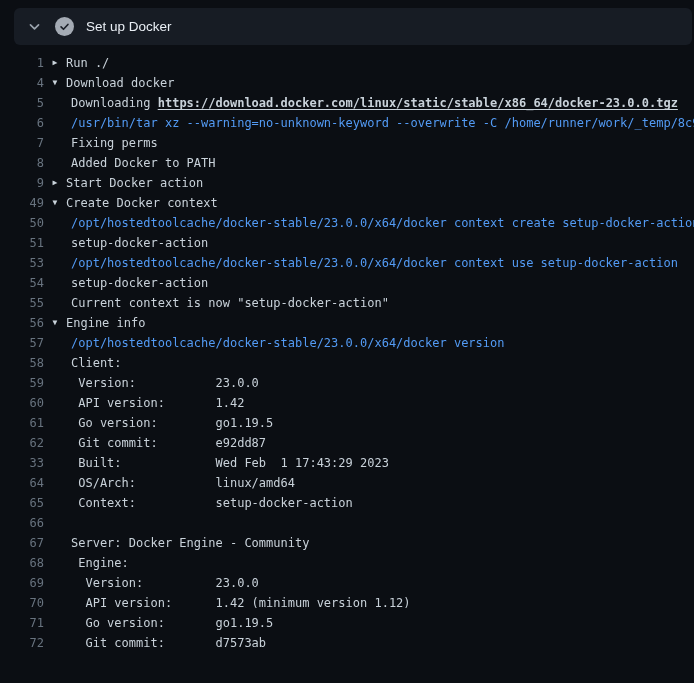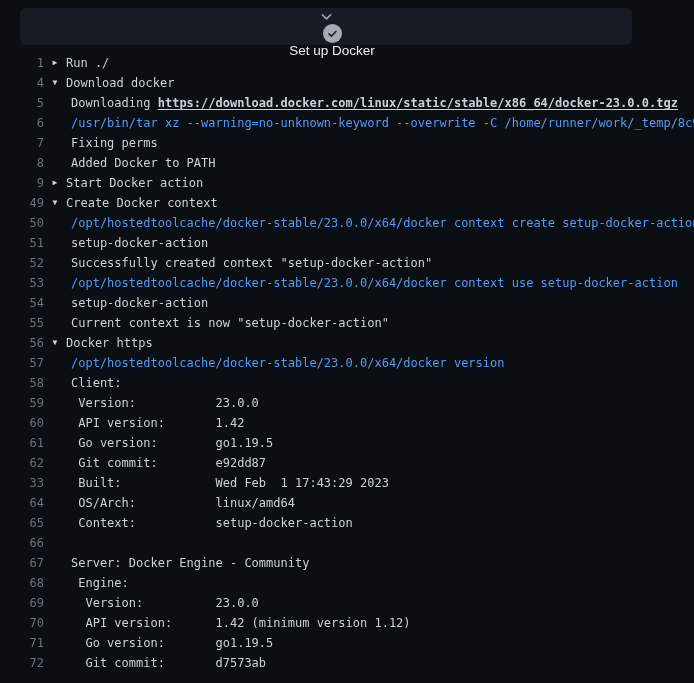--- a/index.html
+++ b/index.html
@@ -7,29 +7,28 @@
     width: 694px; height: 683px;
     background: #0b0e13;
     overflow: hidden;
     font-family: "DejaVu Sans Mono", "Liberation Mono", monospace;
   }
   .page { position: relative; width: 694px; height: 683px; }
 
   
   .step-header {
     position: absolute;
-    left: 20px; top: 8px;
-    width: 612px; height: 37px;
+    left: 14px; top: 8px;
+    width: 678px; height: 37px;
     background: #171c24;
     border-radius: 6px;
     display: flex;
     align-items: center;
     padding: 0 12px;
     cursor: pointer;
-    flex-direction: column;
   }
   .chevron {
     width: 16px; height: 16px;
     display: flex; align-items: center; justify-content: center;
     color: #9ba4ae;
     flex-shrink: 0;
   }
   .status-circle {
     width: 19px; height: 19px;
     border-radius: 50%;
@@ -110,25 +109,24 @@
       <div class="row group"><span class="num">1</span><span class="toggle">▶</span><span class="content">Run ./</span></div>
       <div class="row group"><span class="num">4</span><span class="toggle">▼</span><span class="content">Download docker</span></div>
       <div class="row child"><span class="num">5</span><span class="toggle"></span><span class="content"><span>Downloading </span><span class="lnk">https://download.docker.com/linux/static/stable/x86_64/docker-23.0.0.tgz</span></span></div>
       <div class="row child"><span class="num">6</span><span class="toggle"></span><span class="content cmd">/usr/bin/tar xz --warning=no-unknown-keyword --overwrite -C /home/runner/work/_temp/8c91</span></div>
       <div class="row child"><span class="num">7</span><span class="toggle"></span><span class="content">Fixing perms</span></div>
       <div class="row child"><span class="num">8</span><span class="toggle"></span><span class="content">Added Docker to PATH</span></div>
       <div class="row group"><span class="num">9</span><span class="toggle">▶</span><span class="content">Start Docker action</span></div>
       <div class="row group"><span class="num">49</span><span class="toggle">▼</span><span class="content">Create Docker context</span></div>
       <div class="row child"><span class="num">50</span><span class="toggle"></span><span class="content cmd">/opt/hostedtoolcache/docker-stable/23.0.0/x64/docker context create setup-docker-action</span></div>
       <div class="row child"><span class="num">51</span><span class="toggle"></span><span class="content">setup-docker-action</span></div>
-      <div class="row child"><span class="num">52</span><span class="toggle"></span><span class="content">Successfully created context "setup-docker-action"</span></div>
       <div class="row child"><span class="num">53</span><span class="toggle"></span><span class="content cmd">/opt/hostedtoolcache/docker-stable/23.0.0/x64/docker context use setup-docker-action</span></div>
       <div class="row child"><span class="num">54</span><span class="toggle"></span><span class="content">setup-docker-action</span></div>
       <div class="row child"><span class="num">55</span><span class="toggle"></span><span class="content">Current context is now "setup-docker-action"</span></div>
-      <div class="row group"><span class="num">56</span><span class="toggle">▼</span><span class="content">Docker https</span></div>
+      <div class="row group"><span class="num">56</span><span class="toggle">▼</span><span class="content">Engine info</span></div>
       <div class="row child"><span class="num">57</span><span class="toggle"></span><span class="content cmd">/opt/hostedtoolcache/docker-stable/23.0.0/x64/docker version</span></div>
       <div class="row child"><span class="num">58</span><span class="toggle"></span><span class="content">Client:</span></div>
       <div class="row child"><span class="num">59</span><span class="toggle"></span><span class="content"> Version:           23.0.0</span></div>
       <div class="row child"><span class="num">60</span><span class="toggle"></span><span class="content"> API version:       1.42</span></div>
       <div class="row child"><span class="num">61</span><span class="toggle"></span><span class="content"> Go version:        go1.19.5</span></div>
       <div class="row child"><span class="num">62</span><span class="toggle"></span><span class="content"> Git commit:        e92dd87</span></div>
       <div class="row child"><span class="num">33</span><span class="toggle"></span><span class="content"> Built:             Wed Feb  1 17:43:29 2023</span></div>
       <div class="row child"><span class="num">64</span><span class="toggle"></span><span class="content"> OS/Arch:           linux/amd64</span></div>
       <div class="row child"><span class="num">65</span><span class="toggle"></span><span class="content"> Context:           setup-docker-action</span></div>
       <div class="row child"><span class="num">66</span><span class="toggle"></span><span class="content"></span></div>

